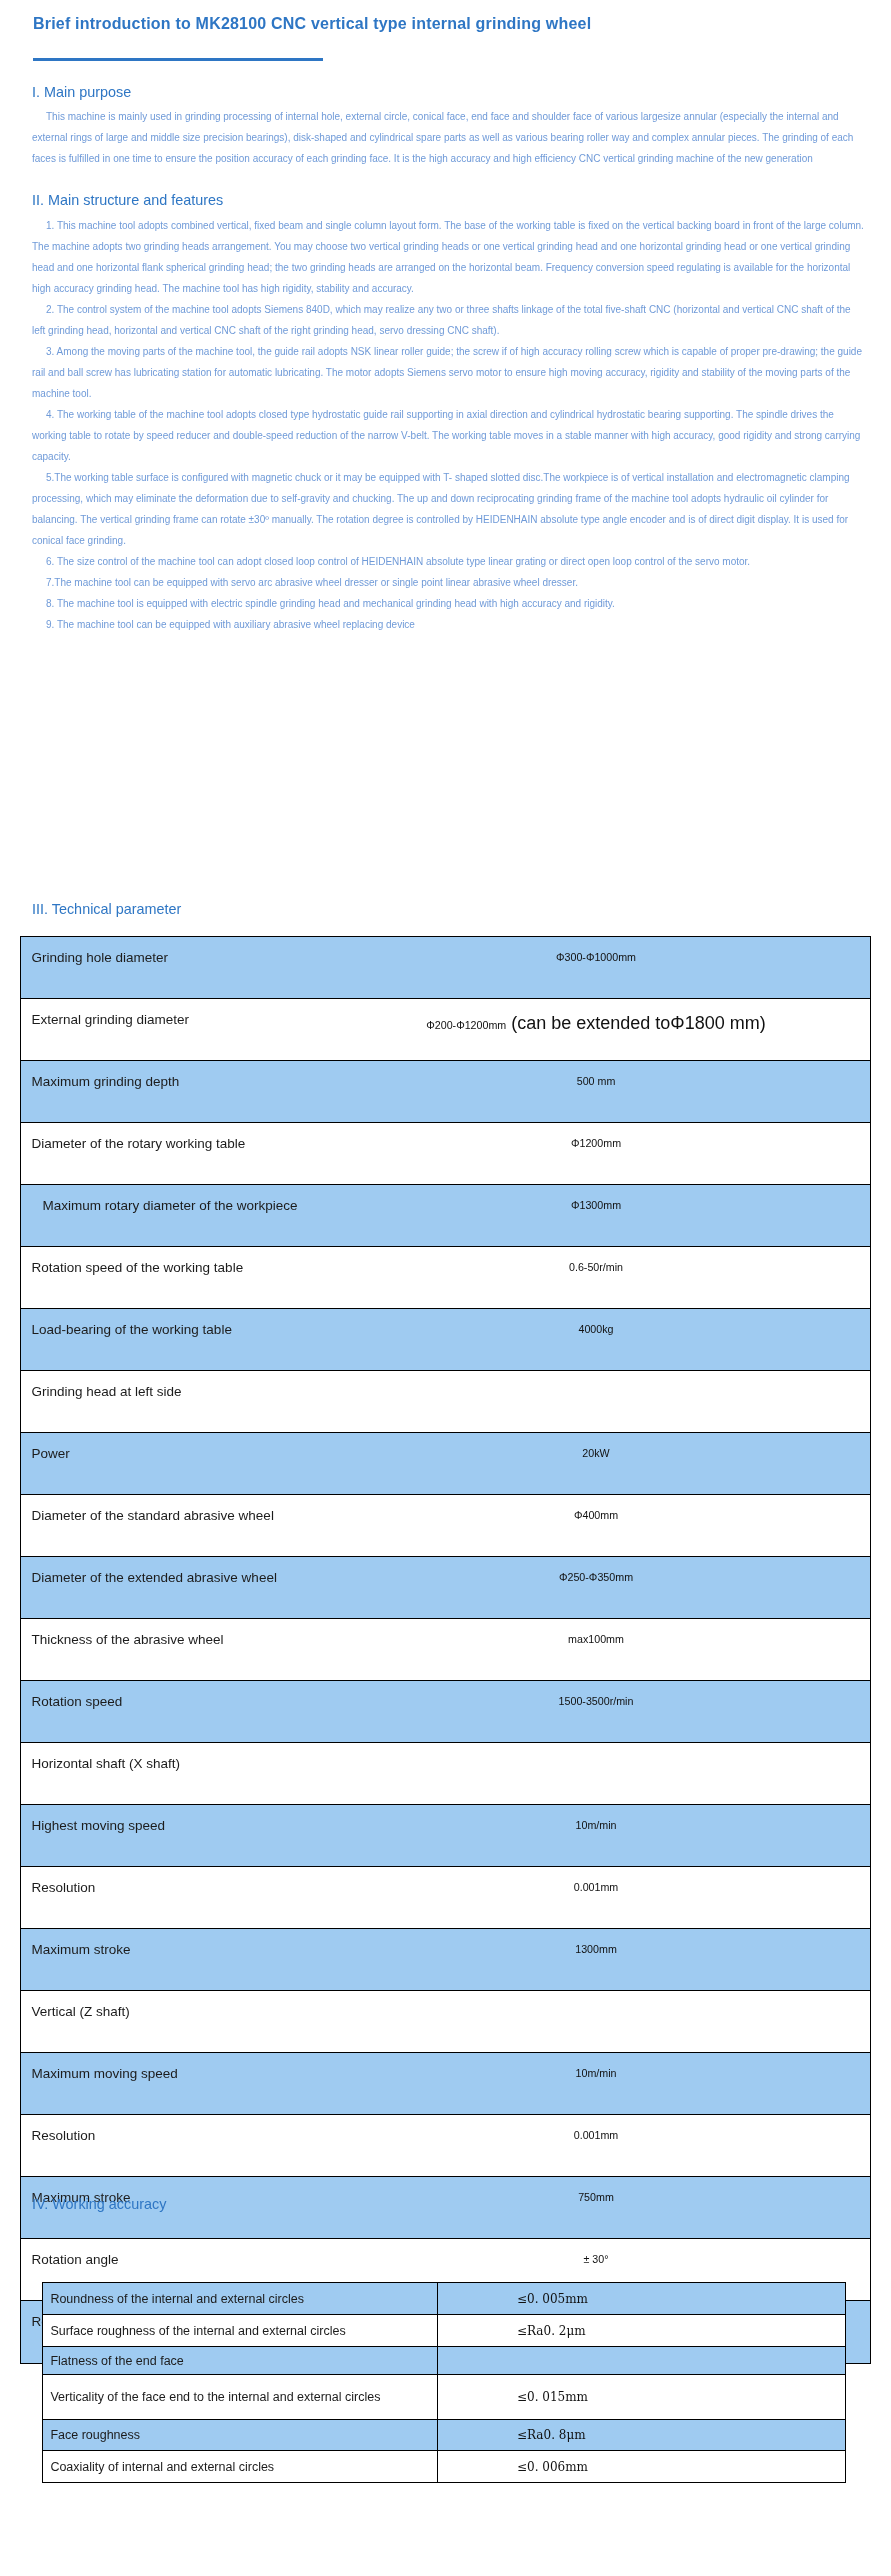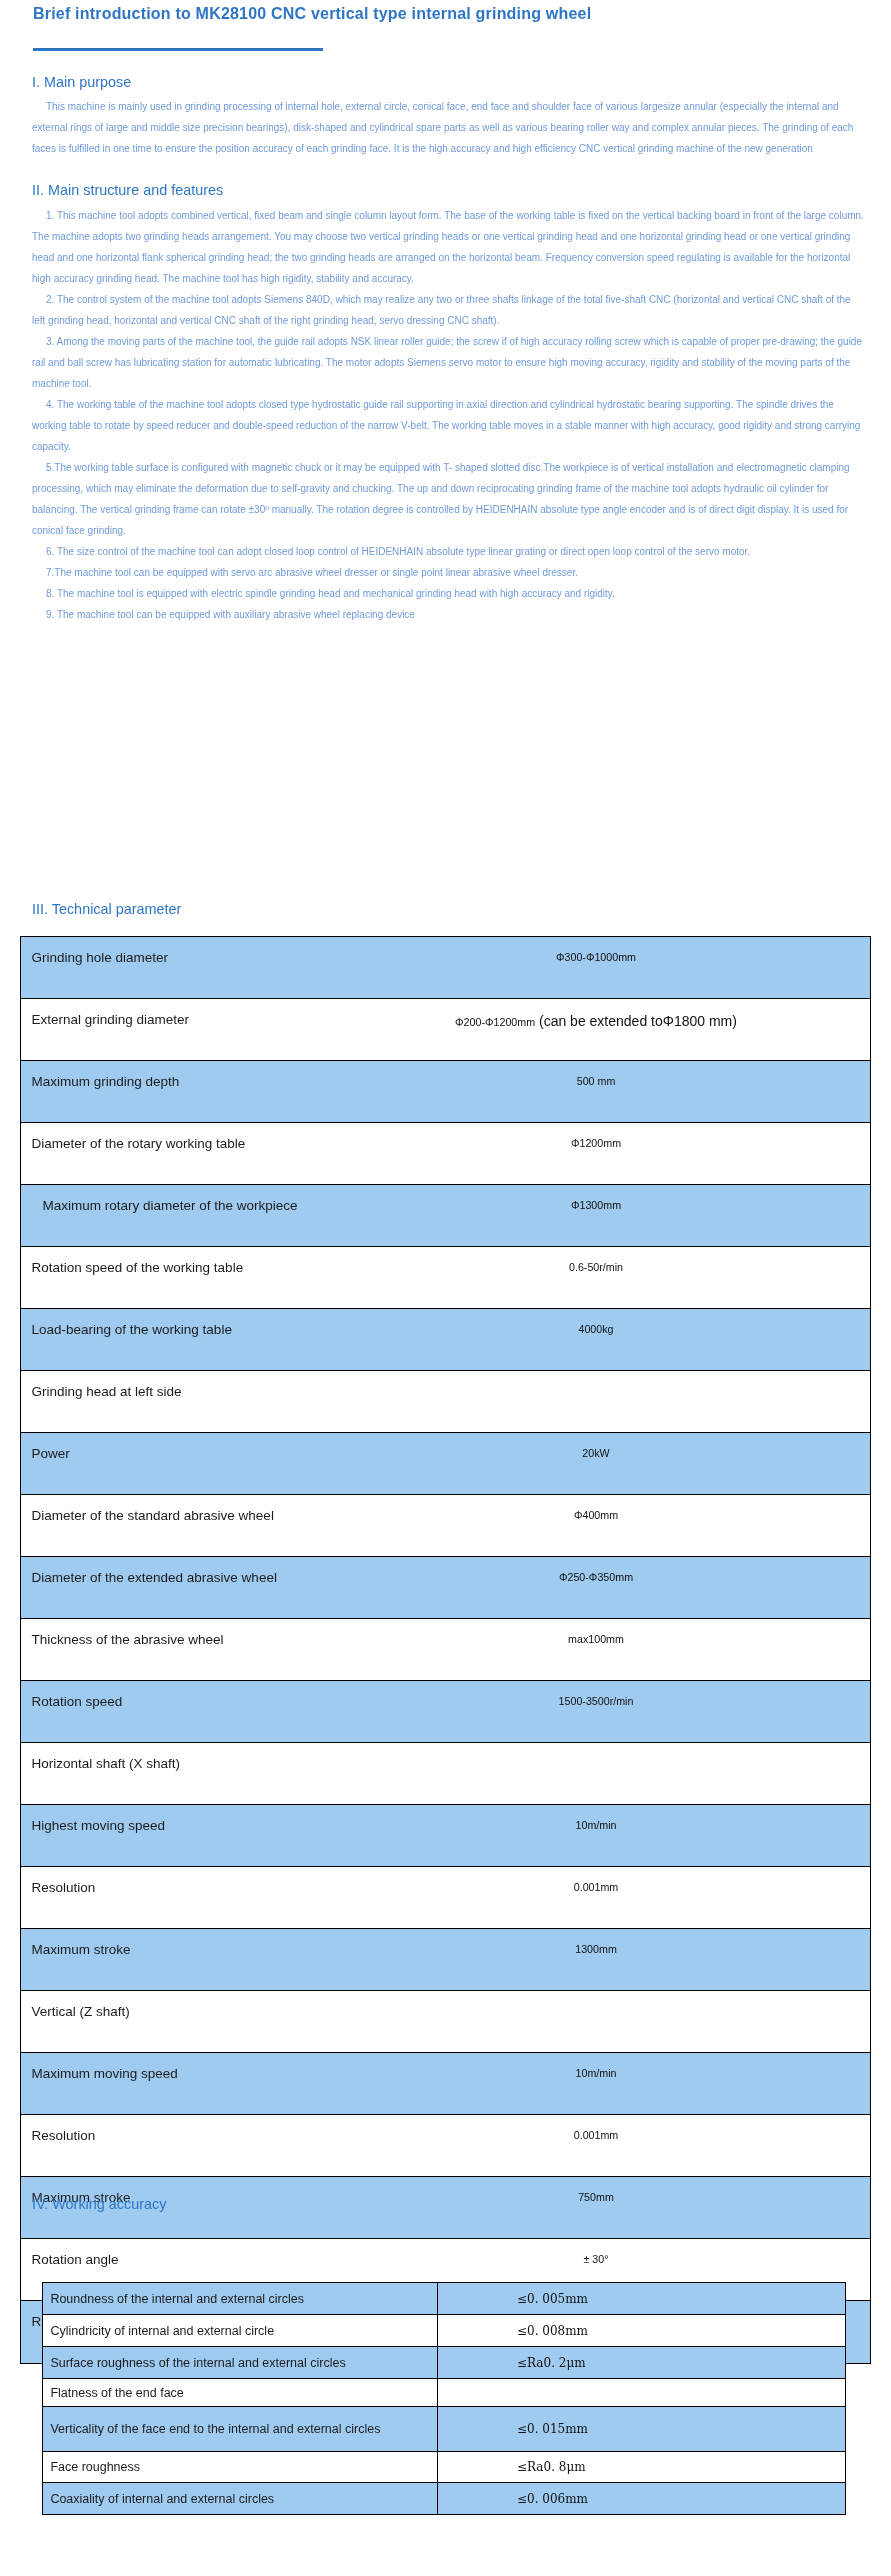--- a/index.html
+++ b/index.html
@@ -6,21 +6,21 @@
   .page{
     position:relative;
     width:891px;
     height:2576px;
     background:#ffffff;
     font-family:"Liberation Sans", sans-serif;
     overflow:hidden;
   }
   .doc-title{
     margin:0;
-    padding:5px 0 0 33px;
+    padding:15px 0 0 33px;
     font-size:16px;
     font-weight:bold;
     color:#2e76c4;
     letter-spacing:0.2px;
   }
   .title-rule{
     margin:25px 0 0 33px;
     width:290px;
     height:2.8px;
     background:#2e76c4;
@@ -71,21 +71,21 @@
   .t1-value{
     position:absolute;
     left:297px;
     top:14px;
     width:557px;
     text-align:center;
     font-size:10.7px;
     color:#111111;
     white-space:nowrap;
   }
-  .t1-value .v2{font-size:14px;}
+  .t1-value .v2{font-size:18px;}
   
   .t2{
     position:absolute;
     left:42px;
     top:2282px;
     width:804px;
     border:1.9px solid #000000;
     box-sizing:border-box;
     background:#bef264;
   }
@@ -240,24 +240,20 @@
       </div>
     </div>
 
   <h2 class="sec-heading abs" style="top:2196px;">IV. Working accuracy</h2>
   <div class="t2" id="acc-table">
       <div class="t2-row" style="height: 32px;">
         <div class="t2-label">Roundness of the internal and external circles</div>
         <div class="t2-value">≤0. 005mm</div>
       </div>
       <div class="t2-row" style="height: 32px;">
-        <div class="t2-label">Cylindricity of internal and external circle</div>
-        <div class="t2-value">≤0. 008mm</div>
-      </div>
-      <div class="t2-row" style="height: 32px;">
         <div class="t2-label">Surface roughness of the internal and external circles</div>
         <div class="t2-value">≤Ra0. 2μm</div>
       </div>
       <div class="t2-row" style="height: 28px;">
         <div class="t2-label">Flatness of the end face</div>
         <div class="t2-value"></div>
       </div>
       <div class="t2-row" style="height: 45px;">
         <div class="t2-label">Verticality of the face end to the internal and external circles</div>
         <div class="t2-value">≤0. 015mm</div>

